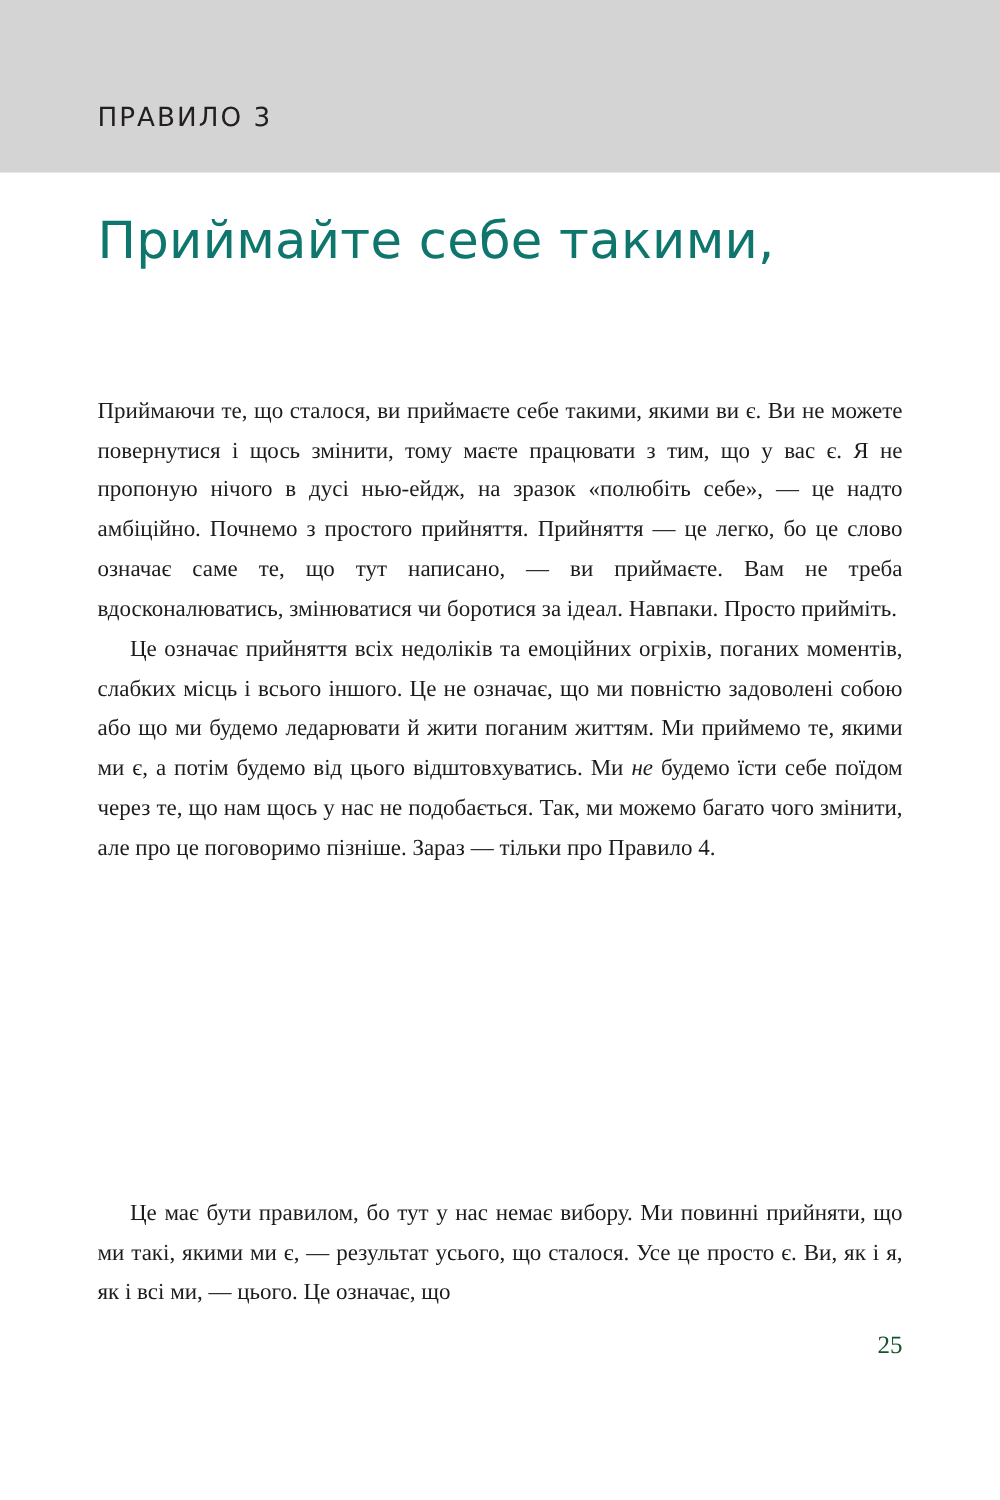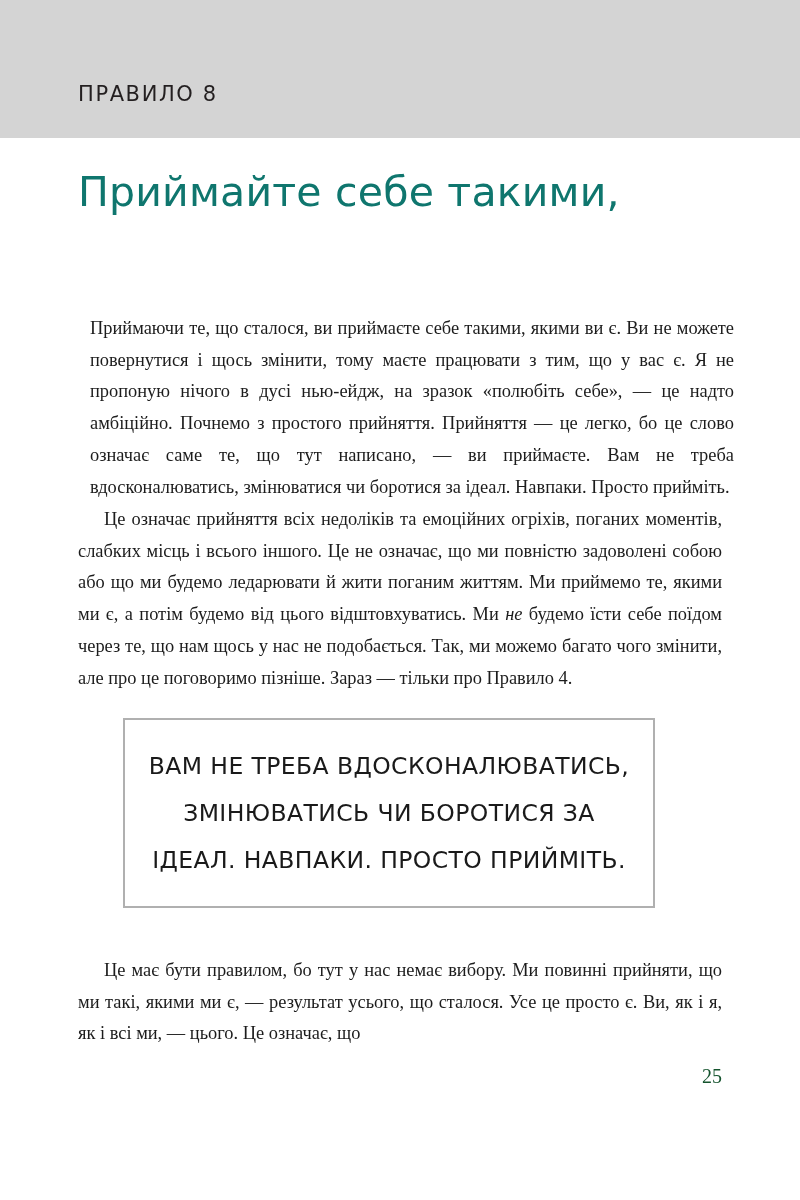--- a/index.html
+++ b/index.html
@@ -82,21 +82,21 @@
     text-justify: inter-word;
     hyphens: manual;
   }
   .body-block p.indent {
     text-indent: 26px;
   }
   .body-block p em {
     font-style: italic;
   }
 
-  #para-1 { top: 313px; margin-left: 12px; }
+  #para-1 { top: 313px; }
   #para-2 { top: 504px; }
   #para-3 { top: 955px; }
 
   
   .quote-box {
     position: absolute;
     left: 123px;
     top: 718px;
     width: 532px;
     height: 190px;
@@ -130,40 +130,35 @@
     color: #14532d;
     line-height: 1;
   }
 </style>
 </head>
 <body>
 
 <div class="page">
 
   <div class="header-band">
-    <div class="rule-label">ПРАВИЛО 8</div>
+    <div class="rule-label">ПРАВИЛО 3</div>
   </div>
 
   <div class="chapter-title">
     <div class="line line1">Приймайте себе такими,</div>
   </div>
 
   <div class="body-block" id="para-1">
     <p>Приймаючи те, що сталося, ви приймаєте себе такими, якими ви є. Ви не можете повернутися і щось змінити, тому маєте працювати з тим, що у вас є. Я не пропоную нічого в дусі нью-ейдж, на зразок «полюбіть себе», — це надто амбіційно. Почнемо з простого прийняття. Прийняття — це легко, бо це слово означає саме те, що тут написано, — ви приймаєте. Вам не треба вдосконалюватись, змінюватися чи боротися за ідеал. Навпаки. Просто прийміть.</p>
   </div>
 
   <div class="body-block" id="para-2">
     <p class="indent"><span>Це означає прийняття всіх недоліків та емоційних огріхів, поганих моментів, слабких місць і всього іншого. Це не означає, що ми повністю задоволені собою або що ми будемо ледарювати й жити поганим життям. Ми приймемо те, якими ми є, а потім будемо від цього відштовхуватись. Ми </span><em>не</em><span> будемо їсти себе поїдом через те, що нам щось у нас не подобається. Так, ми можемо багато чого змінити, але про це поговоримо пізніше. Зараз — тільки про Правило 4.</span></p>
   </div>
 
-  <div class="quote-box">
-    <div class="qline">ВАМ НЕ ТРЕБА ВДОСКОНАЛЮВАТИСЬ,</div>
-    <div class="qline">ЗМІНЮВАТИСЬ ЧИ БОРОТИСЯ ЗА</div>
-    <div class="qline">ІДЕАЛ. НАВПАКИ. ПРОСТО ПРИЙМІТЬ.</div>
-  </div>
 
   <div class="body-block" id="para-3">
     <p class="indent">Це має бути правилом, бо тут у нас немає вибору. Ми повинні прийняти, що ми такі, якими ми є, — результат усього, що сталося. Усе це просто є. Ви, як і я, як і всі ми, — цього. Це означає, що</p>
   </div>
 
   <div class="page-number">25</div>
 
 </div>
 
 </body></html>

